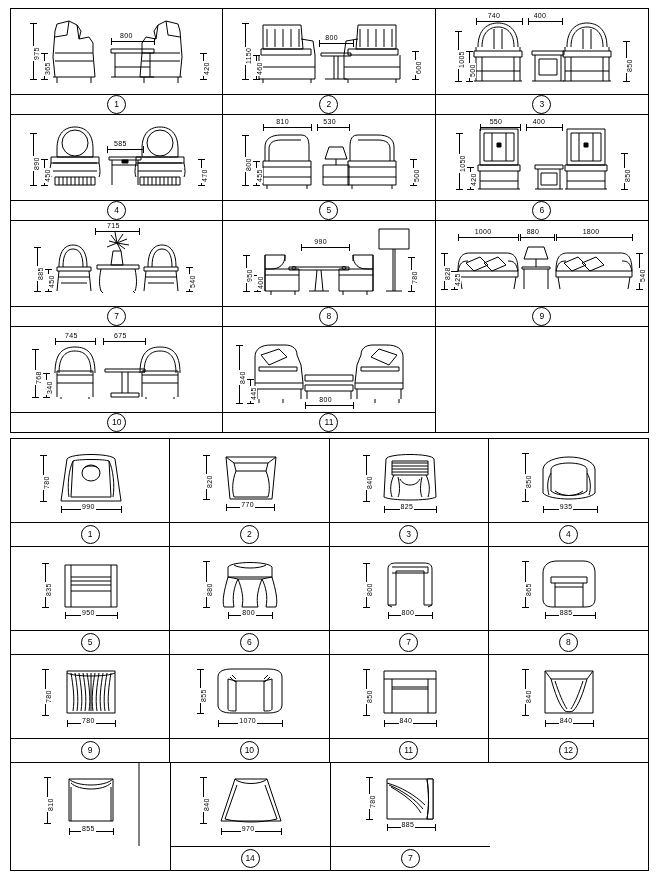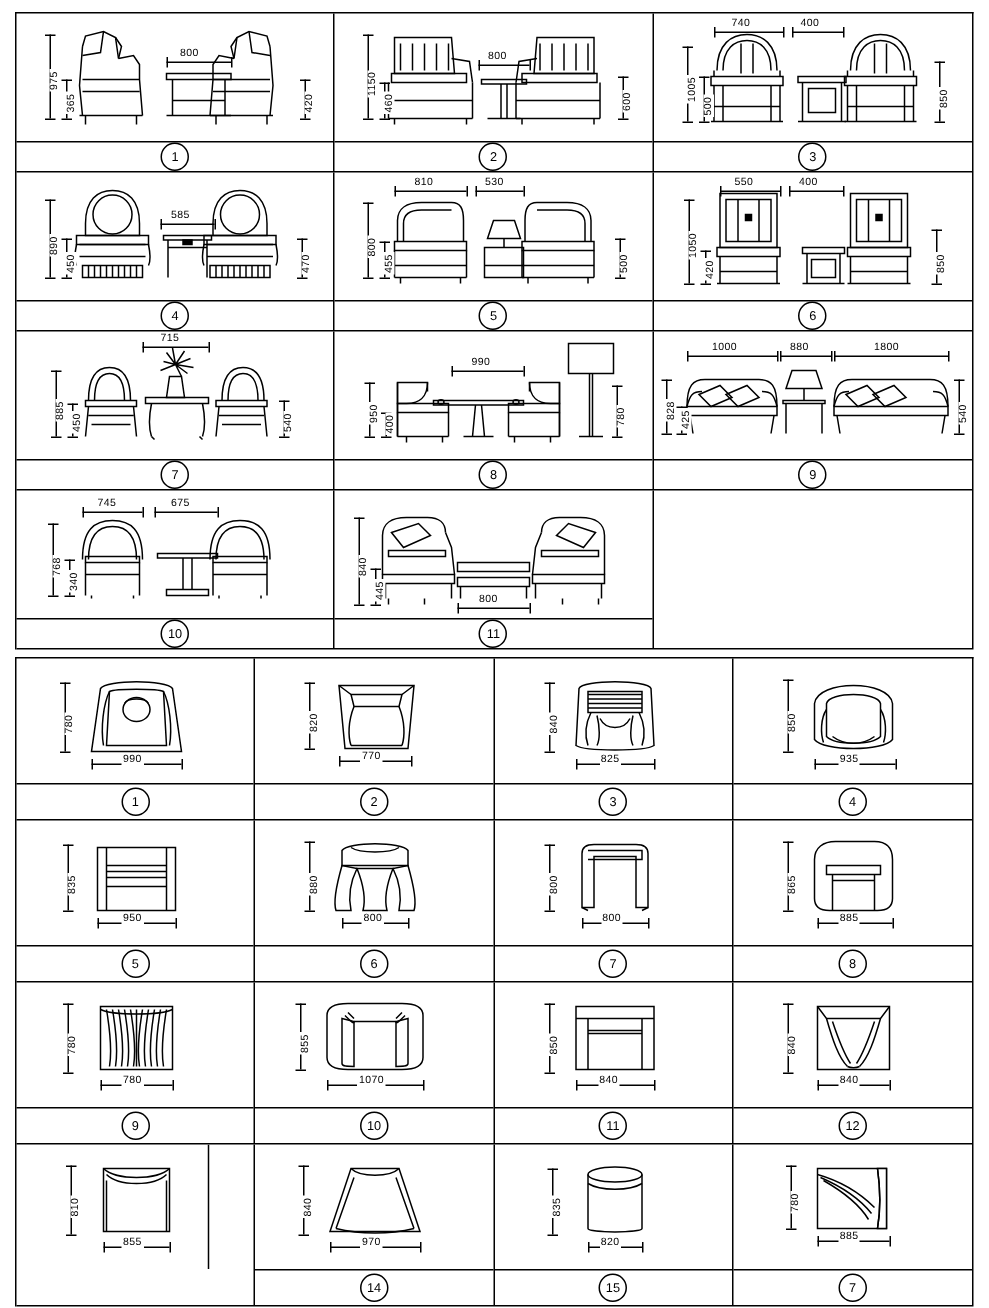--- a/index.html
+++ b/index.html
@@ -977,40 +977,20 @@
           <div class="dim-line-h" style="left:50px; top:68px; width:60px;"></div>
           <div class="dim-tick-v" style="left:50px; top:65px;"></div>
           <div class="dim-tick-v" style="left:110px; top:65px;"></div>
           <div class="dim-text-h" style="left:70px; top:62px;">970</div>
         </div>
         <div class="cell-tag">
           <span class="tag-bubble">14</span>
         </div>
       </div>
 
-      <div class="cell">
-        <div class="cell-draw">
-          <svg class="fg-svg" style="left:0;top:0" width="160" height="83" viewBox="0 0 160 83">
-            <path d="M62 20 L62 56 C62 59 98 59 98 56 L98 20"></path>
-            <ellipse cx="80" cy="20" rx="18" ry="5"></ellipse>
-            <path d="M62 26 C70 31 90 31 98 26"></path>
-          </svg>
-          <div class="dim-line-v" style="left:38px; top:16px; height:44px;"></div>
-          <div class="dim-tick-h" style="left:35px; top:16px;"></div>
-          <div class="dim-tick-h" style="left:35px; top:60px;"></div>
-          <div class="dim-text-v" style="left:38px; top:49px;">835</div>
-          <div class="dim-line-h" style="left:62px; top:68px; width:36px;"></div>
-          <div class="dim-tick-v" style="left:62px; top:65px;"></div>
-          <div class="dim-tick-v" style="left:98px; top:65px;"></div>
-          <div class="dim-text-h" style="left:70px; top:62px;">820</div>
-        </div>
-        <div class="cell-tag">
-          <span class="tag-bubble">15</span>
-        </div>
-      </div>
 
       <div class="cell">
         <div class="cell-draw">
           <svg class="fg-svg" style="left:0;top:0" width="160" height="83" viewBox="0 0 160 83">
             <path d="M56 16 L102 16 L102 56 L56 56 Z"></path>
             <path d="M96 16 C98 30 98 44 96 56 L102 56 L102 16 Z" class="white"></path>
             <path d="M96 16 C98 30 98 44 96 56"></path>
             <path d="M56 20 C70 24 84 32 94 42"></path>
             <path d="M58 22 C72 28 84 36 92 46"></path>
             <path d="M60 24 C74 32 84 40 90 50"></path>

